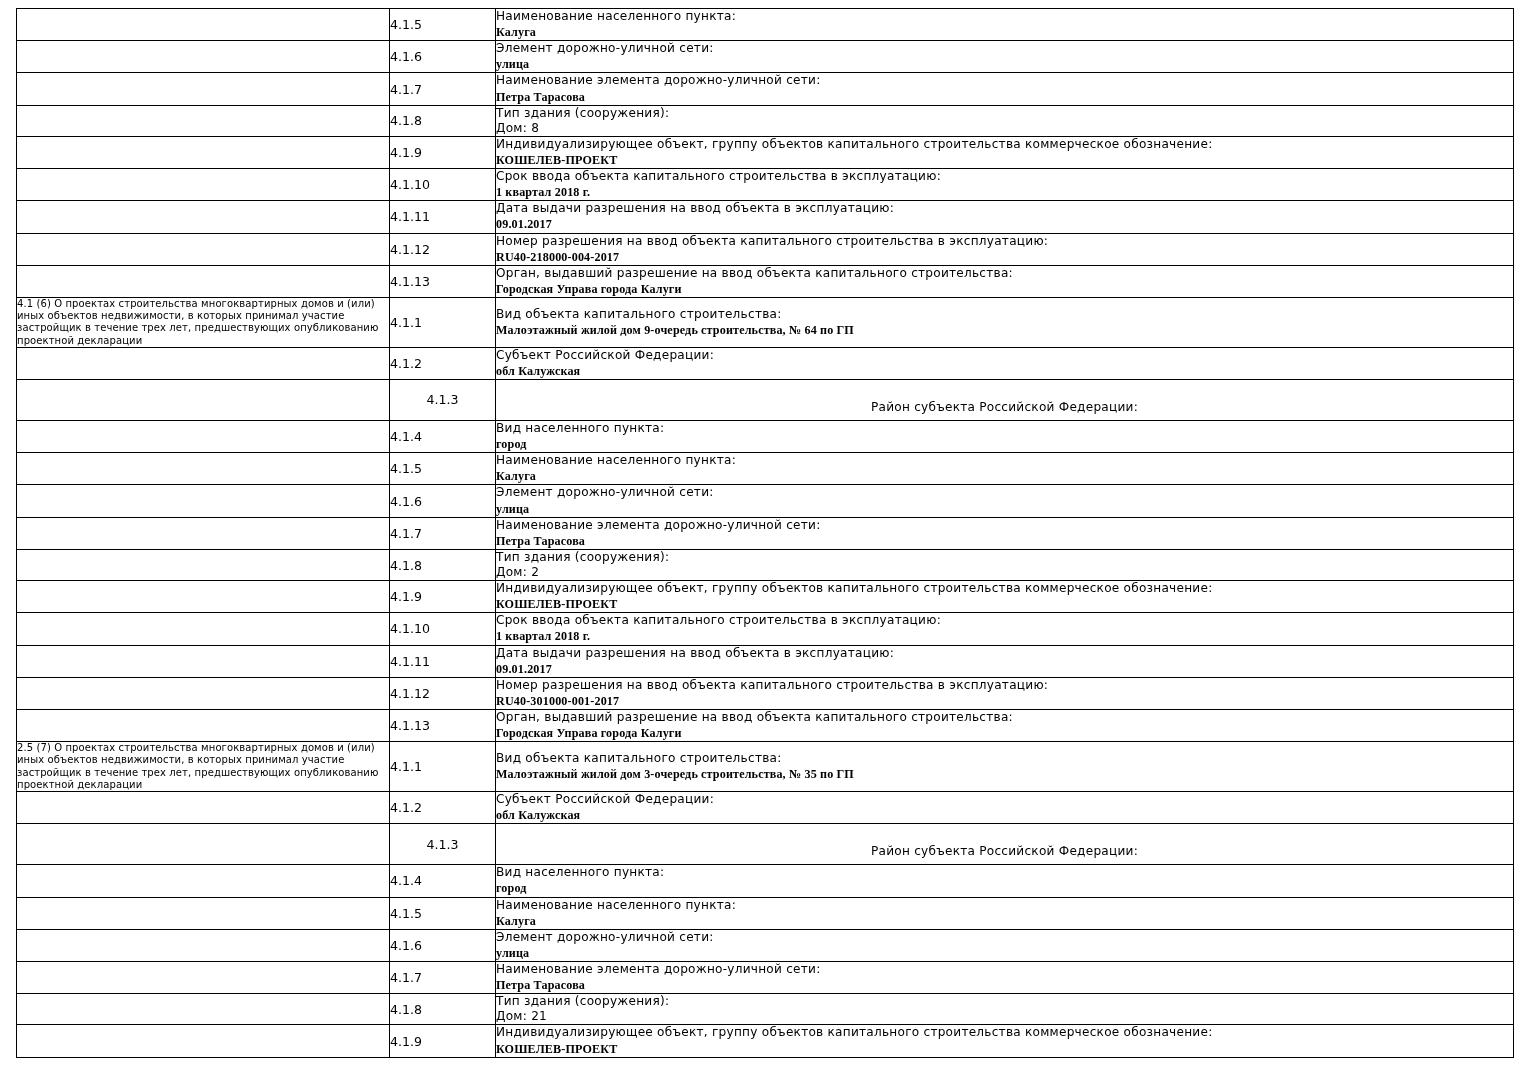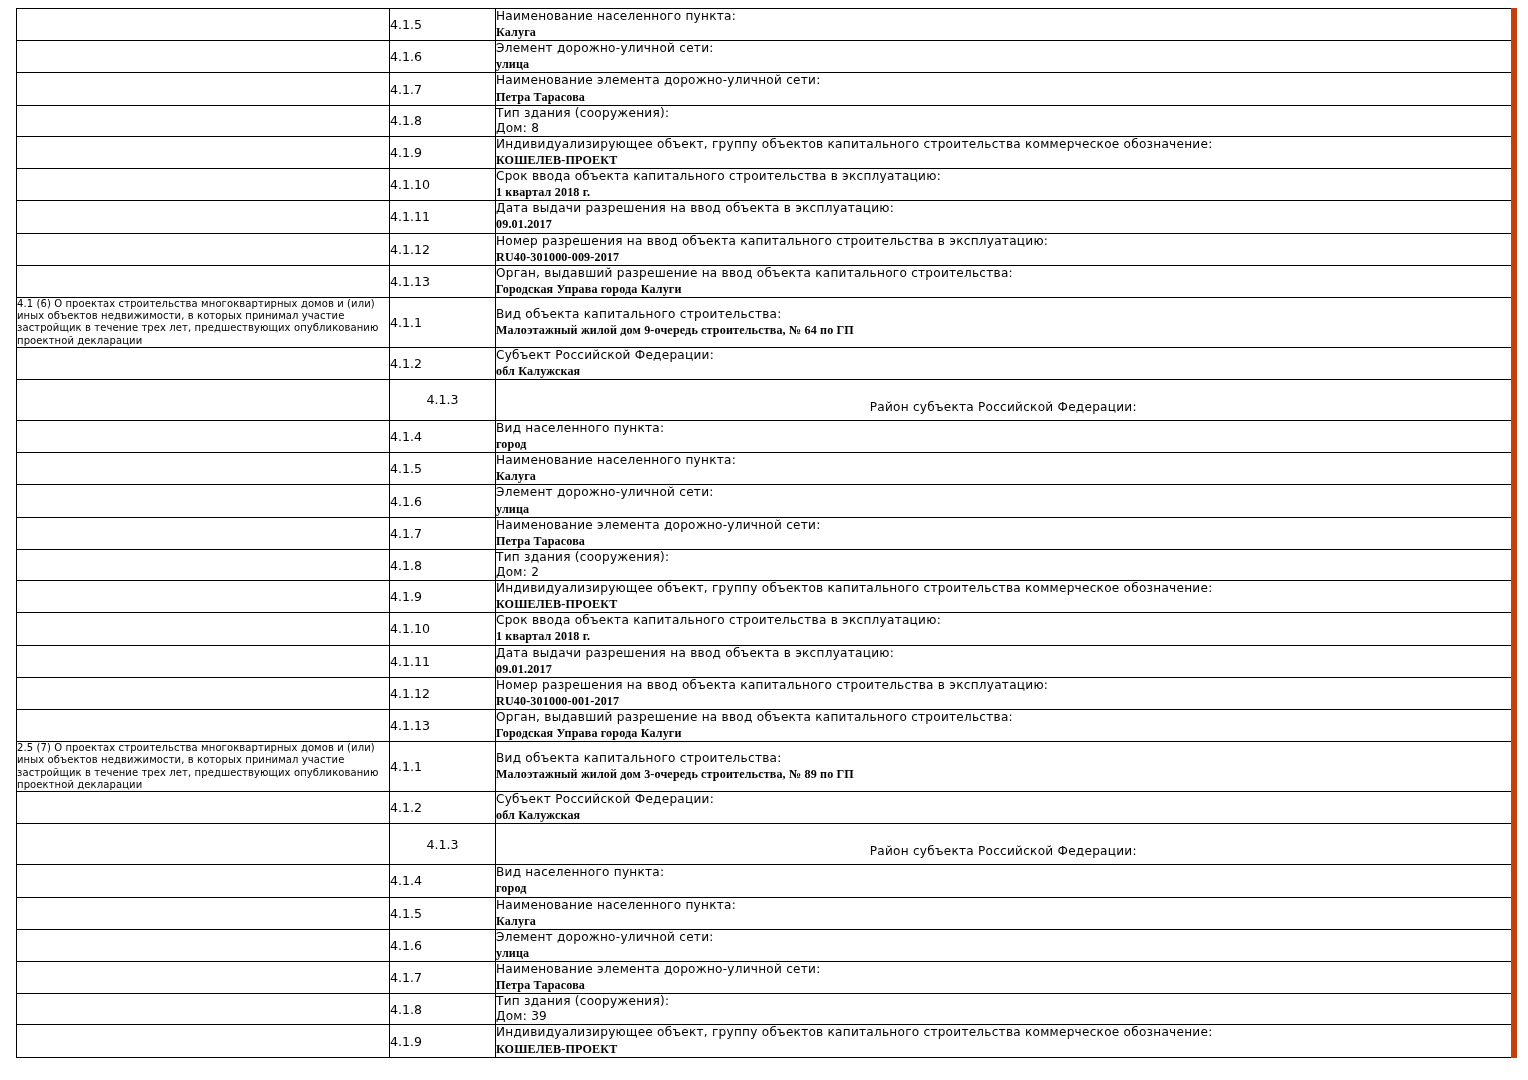--- a/index.html
+++ b/index.html
@@ -17,21 +17,21 @@
     position: relative;
     box-sizing: border-box;
     padding: 8px 8px 0 16px;
     background: #ffffff;
   }
   table.decl {
     border-collapse: collapse;
     width: 1497px;
     table-layout: fixed;
     border-left: 1px solid #000;
-    border-right: 6px solid #c2410c;
+    border-right: 1px solid #c2410c;
   }
   table.decl td {
     border: 1px solid #000000;
     vertical-align: middle;
     padding: 0;
   }
   col.c-section { width: 373px; }
   col.c-num { width: 106px; }
   col.c-body { width: 1018px; }
 
@@ -143,21 +143,21 @@
         <td class="body-cell">
           <span class="lbl">Дата выдачи разрешения на ввод объекта в эксплуатацию:</span>
           <span class="val">09.01.2017</span>
         </td>
       </tr>
       <tr>
         <td class="empty-cell"></td>
         <td class="num-cell">4.1.12</td>
         <td class="body-cell">
           <span class="lbl">Номер разрешения на ввод объекта капитального строительства в эксплуатацию:</span>
-          <span class="val">RU40-301000-009-2017</span>
+          <span class="val">RU40-218000-004-2017</span>
         </td>
       </tr>
       <tr>
         <td class="empty-cell"></td>
         <td class="num-cell">4.1.13</td>
         <td class="body-cell">
           <span class="lbl">Орган, выдавший разрешение на ввод объекта капитального строительства:</span>
           <span class="val">Городская Управа города Калуги</span>
         </td>
       </tr>
@@ -264,21 +264,21 @@
           <span class="lbl">Орган, выдавший разрешение на ввод объекта капитального строительства:</span>
           <span class="val">Городская Управа города Калуги</span>
         </td>
       </tr>
 
       <tr>
         <td class="section-cell">2.5 (7) О проектах строительства многоквартирных домов и (или) иных объектов недвижимости, в которых принимал участие застройщик в течение трех лет, предшествующих опубликованию проектной декларации</td>
         <td class="num-cell">4.1.1</td>
         <td class="body-cell tall">
           <span class="lbl">Вид объекта капитального строительства:</span>
-          <span class="val">Малоэтажный жилой дом 3-очередь строительства, № 89 по ГП</span>
+          <span class="val">Малоэтажный жилой дом 3-очередь строительства, № 35 по ГП</span>
         </td>
       </tr>
       <tr>
         <td class="empty-cell"></td>
         <td class="num-cell">4.1.2</td>
         <td class="body-cell">
           <span class="lbl">Субъект Российской Федерации:</span>
           <span class="val">обл Калужская</span>
         </td>
       </tr>
@@ -319,21 +319,21 @@
         <td class="body-cell">
           <span class="lbl">Наименование элемента дорожно-уличной сети:</span>
           <span class="val">Петра Тарасова</span>
         </td>
       </tr>
       <tr>
         <td class="empty-cell"></td>
         <td class="num-cell">4.1.8</td>
         <td class="body-cell">
           <span class="lbl">Тип здания (сооружения):</span>
-          <span class="lbl">Дом: 39</span>
+          <span class="lbl">Дом: 21</span>
         </td>
       </tr>
       <tr>
         <td class="empty-cell"></td>
         <td class="num-cell">4.1.9</td>
         <td class="body-cell">
           <span class="lbl">Индивидуализирующее объект, группу объектов капитального строительства коммерческое обозначение:</span>
           <span class="val">КОШЕЛЕВ-ПРОЕКТ</span>
         </td>
       </tr>

